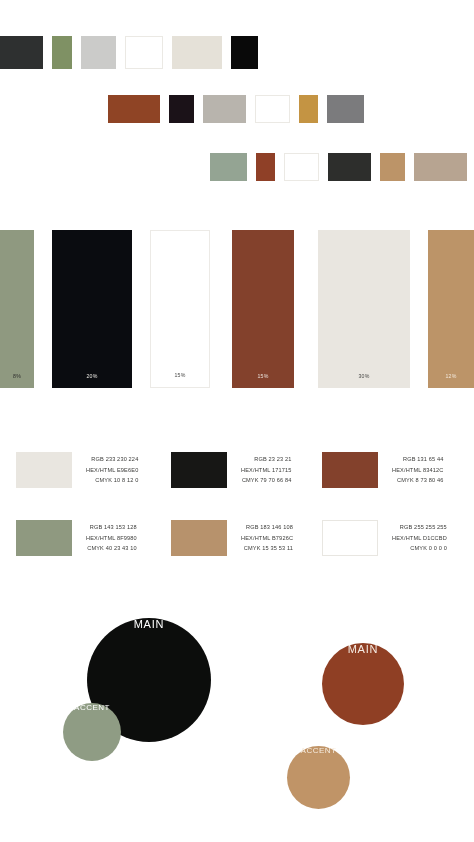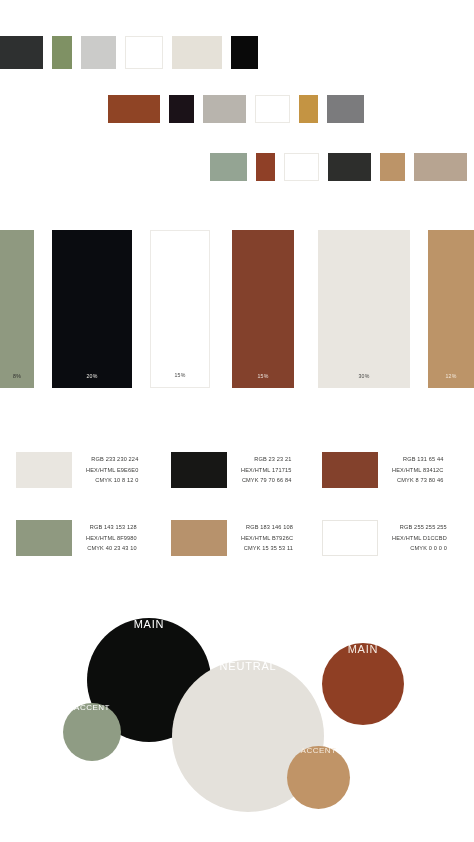--- a/index.html
+++ b/index.html
@@ -222,23 +222,20 @@
         <div>HEX/HTML D1CCBD</div>
         <div>CMYK 0 0 0 0</div>
       </div>
     </div>
   </div>
 
 <div class="circles">
     <div class="circle" style="background: rgb(12, 13, 12); width: 124px; height: 124px; left: 87px; top: 10px; z-index: 3;">
       <span class="circle-label" style="color: rgb(255, 255, 255);">MAIN</span>
     </div>
-    <div class="circle" style="background: rgb(228, 225, 219); width: 152px; height: 152px; left: 172px; top: 52px; z-index: 4;">
-      <span class="circle-label" style="color: rgb(255, 255, 255);">NEUTRAL</span>
-    </div>
     <div class="circle" style="background: rgb(143, 63, 36); width: 82px; height: 82px; left: 322px; top: 35px; z-index: 2;">
       <span class="circle-label" style="color: rgb(246, 236, 228);">MAIN</span>
     </div>
     <div class="circle" style="background: rgb(143, 156, 132); width: 58px; height: 58px; left: 63px; top: 95px; z-index: 5;">
       <span class="circle-label small" style="color: rgb(255, 255, 255);">ACCENT</span>
     </div>
     <div class="circle" style="background: rgb(192, 148, 103); width: 63px; height: 63px; left: 287px; top: 138px; z-index: 5;">
       <span class="circle-label small" style="color: rgb(246, 236, 223);">ACCENT</span>
     </div>
   </div>

